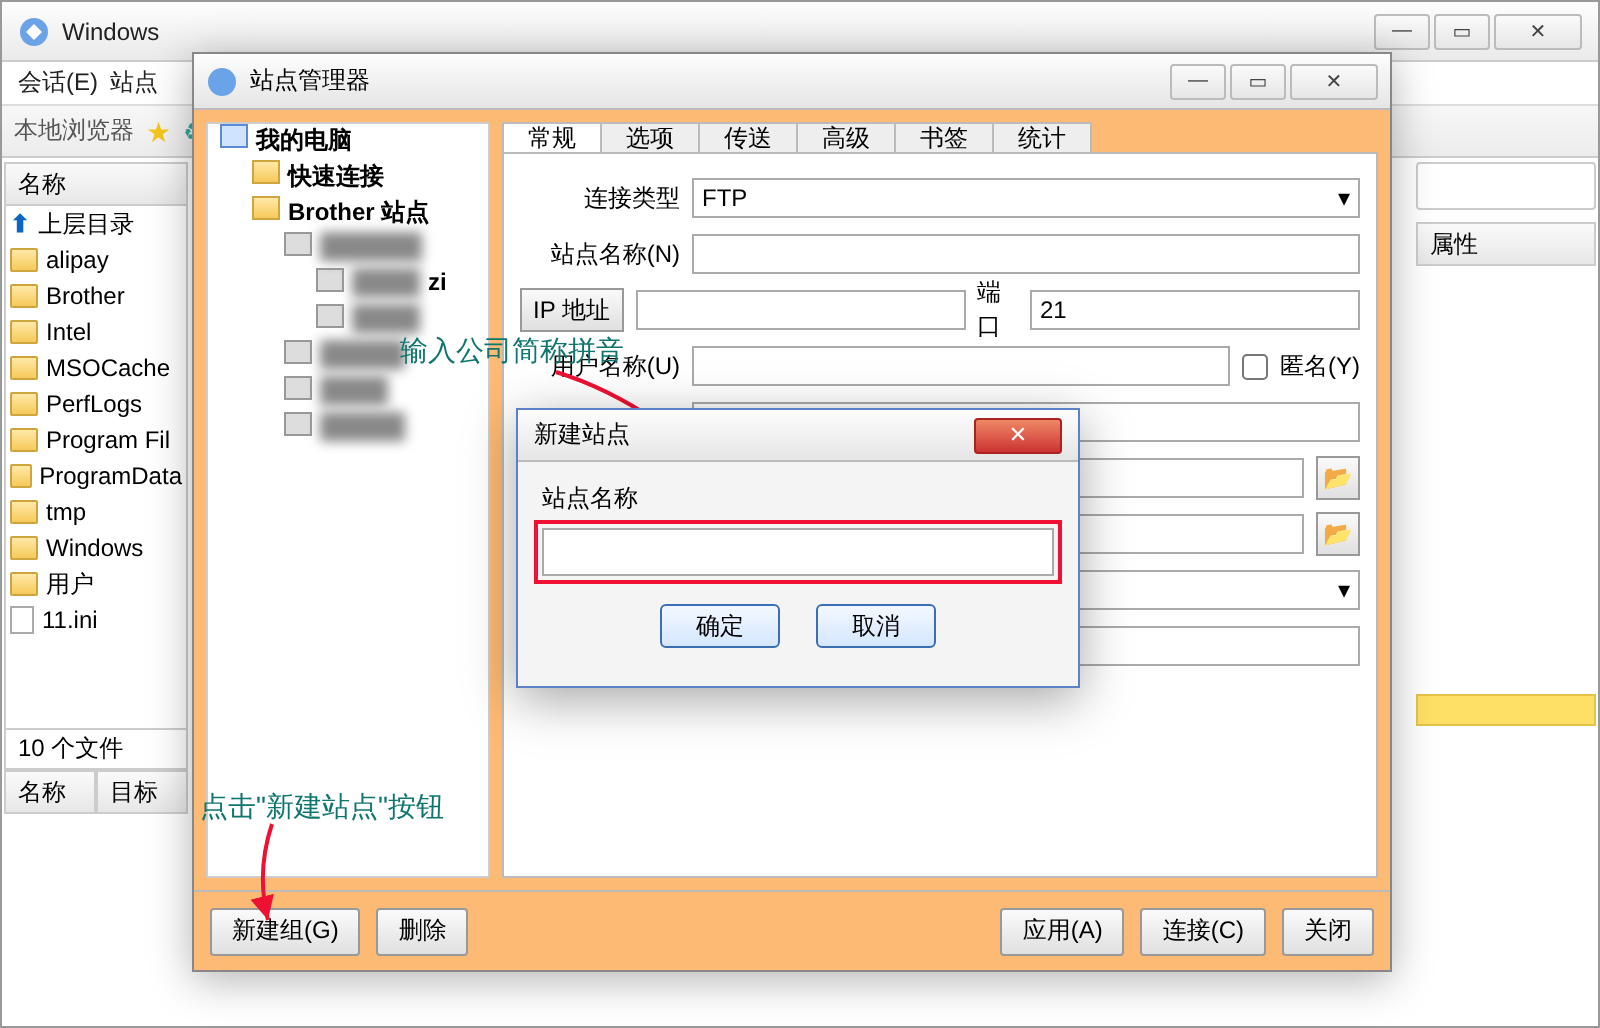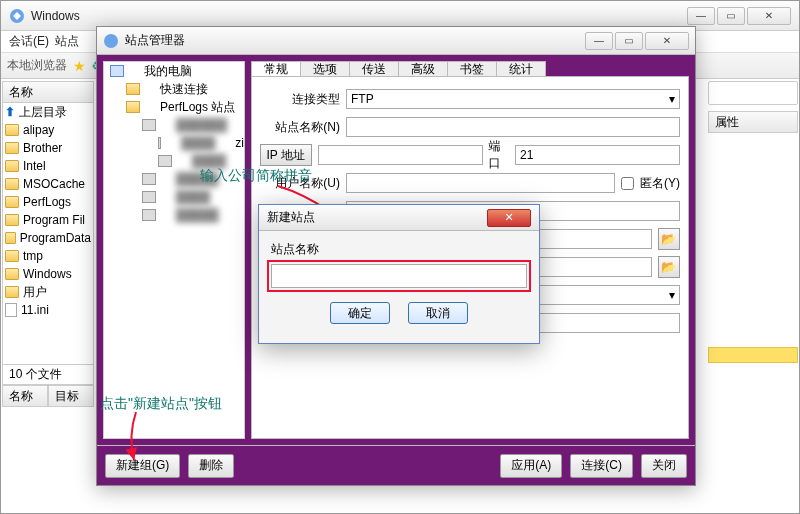--- a/index.html
+++ b/index.html
@@ -30,27 +30,27 @@
 .status-line { border: 1px solid #ccc; border-top: none; height: 20px; padding: 0 6px; display: flex; align-items: center; }
 .bottom-head { display: flex; }
 .bottom-head .hcell { flex: 1; height: 22px; border: 1px solid #ccc; background: linear-gradient(#fafafa,#e7e7e7); padding: 0 6px; display: flex; align-items: center; }
 
 .right-toolbar { position: absolute; right: 1px; top: 80px; width: 90px; }
 .right-address { border: 1px solid #ccc; background: #fff; height: 24px; border-radius: 2px; }
 .right-head { margin-top: 6px; height: 22px; border: 1px solid #ccc; background: linear-gradient(#fafafa,#e7e7e7); padding: 0 6px; display: flex; align-items: center; }
 .yellow-strip { position: absolute; right: 1px; top: 346px; width: 90px; height: 16px; background: #ffe066; border: 1px solid #e6c349; }
 
 
-.sm-window { position: absolute; left: 96px; top: 26px; width: 600px; height: 460px; border: 1px solid #888; background: #701a75; box-shadow: 0 4px 20px rgba(0,0,0,.3); }
+.sm-window { position: absolute; left: 96px; top: 26px; width: 600px; height: 460px; border: 1px solid #888; background: #fdba74; box-shadow: 0 4px 20px rgba(0,0,0,.3); }
 .sm-title { height: 28px; background: linear-gradient(#fdfdfd,#e5e5e5); border-bottom: 1px solid #bbb; display: flex; align-items: center; padding: 0 6px; }
 .sm-title .icon { width: 16px; height: 16px; margin-right: 6px; }
 .sm-title .t { flex: 1; }
 .sm-body { position: absolute; top: 28px; left: 0; right: 0; bottom: 40px; display: flex; }
 .sm-tree { width: 230px; border: 1px solid #ccc; background: #fff; margin: 6px; overflow: hidden; }
-.tree-item { display: flex; align-items: center; height: 18px; padding-left: 6px; gap: 20px; }
+.tree-item { display: flex; height: 18px; padding-left: 6px; gap: 4px; font-weight: bold; }
 .tree-item.l2 { padding-left: 22px; }
 .tree-item.l3 { padding-left: 38px; }
 .tree-item.l4 { padding-left: 54px; }
 .blur { filter: blur(3px); color: #888; }
 .pc-icon { width: 14px; height: 12px; background: #cfe3ff; border: 1px solid #5a8ad8; }
 .folder2 { width: 14px; height: 12px; background: linear-gradient(#ffe9a8,#f6c95a); border: 1px solid #cfa63e; }
 .srv-icon { width: 14px; height: 12px; background: #ddd; border: 1px solid #999; }
 
 .sm-right { flex: 1; margin: 6px 6px 6px 0; display: flex; flex-direction: column; }
 .tabs { display: flex; height: 16px; border-bottom: 1px solid #bbb; }
@@ -192,21 +192,21 @@
       <div class="tree-item">
           <span class="pc-icon"></span>
           <span>我的电脑</span>
         </div>
       <div class="tree-item l2">
           <span class="folder2"></span>
           <span>快速连接</span>
         </div>
       <div class="tree-item l2">
           <span class="folder2"></span>
-          <span>PerfLogs 站点</span>
+          <span>Brother 站点</span>
         </div>
       <div class="tree-item l3">
           <span class="srv-icon"></span>
           <span class="blur">██████</span>
         </div>
       <div class="tree-item l4">
           <span class="srv-icon"></span>
           <span class="blur">████</span>
           <span>zi</span>
         </div>

